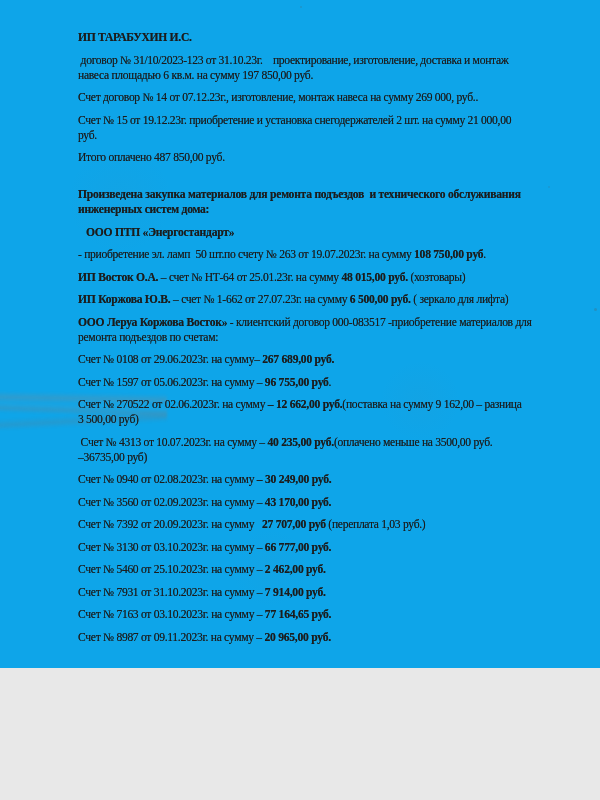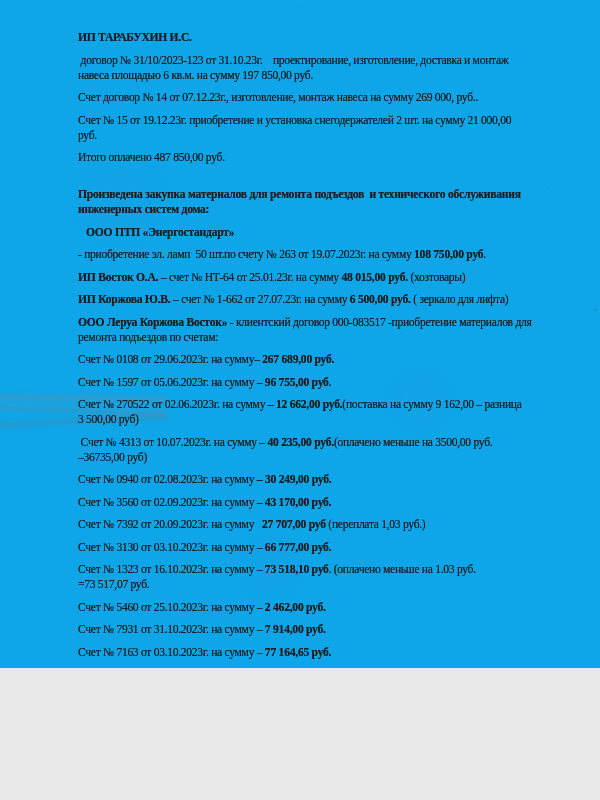--- a/index.html
+++ b/index.html
@@ -82,20 +82,18 @@
       <p class="para"><span>Счет № 0108 от 29.06.2023г. на сумму– </span><b>267 689,00 руб.</b></p>
       <p class="para"><span>Счет № 1597 от 05.06.2023г. на сумму – </span><b>96 755,00 руб</b><span>.</span></p>
       <p class="para"><span>Счет № 270522 от 02.06.2023г. на сумму </span><b>– 12 662,00 руб.</b><span>(поставка на сумму 9 162,00 – разница
 3 500,00 руб)</span></p>
       <p class="para"><span> Счет № 4313 от 10.07.2023г. на сумму – </span><b>40 235,00 руб.</b><span>(оплачено меньше на 3500,00 руб.
 –36735,00 руб)</span></p>
       <p class="para"><span>Счет № 0940 от 02.08.2023г. на сумму </span><b>– 30 249,00 руб.</b></p>
       <p class="para"><span>Счет № 3560 от 02.09.2023г. на сумму – </span><b>43 170,00 руб.</b></p>
       <p class="para"><span>Счет № 7392 от 20.09.2023г. на сумму   </span><b>27 707,00 руб</b><span> (переплата 1,03 руб.)</span></p>
       <p class="para"><span>Счет № 3130 от 03.10.2023г. на сумму – </span><b>66 777,00 руб.</b></p>
-      <p class="para"><span>Счет № 1323 от 16.10.2023г. на сумму – </span><b>73 518,10 руб</b><span>. (оплачено меньше на 1.03 руб.
-=73 517,07 руб.</span></p>
       <p class="para"><span>Счет № 5460 от 25.10.2023г. на сумму – </span><b>2 462,00 руб.</b></p>
       <p class="para"><span>Счет № 7931 от 31.10.2023г. на сумму – </span><b>7 914,00 руб.</b></p>
       <p class="para"><span>Счет № 7163 от 03.10.2023г. на сумму – </span><b>77 164,65 руб.</b></p>
       <p class="para"><span>Счет № 8987 от 09.11.2023г. на сумму – </span><b>20 965,00 руб.</b></p>
     </div>
 </div>
 
 </body></html>

